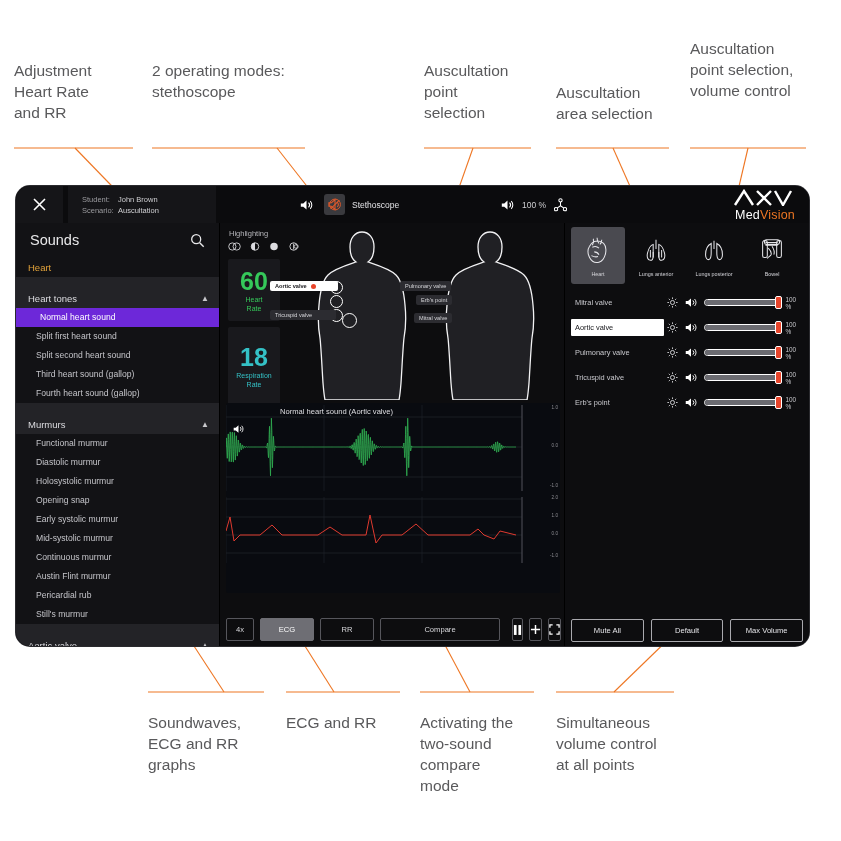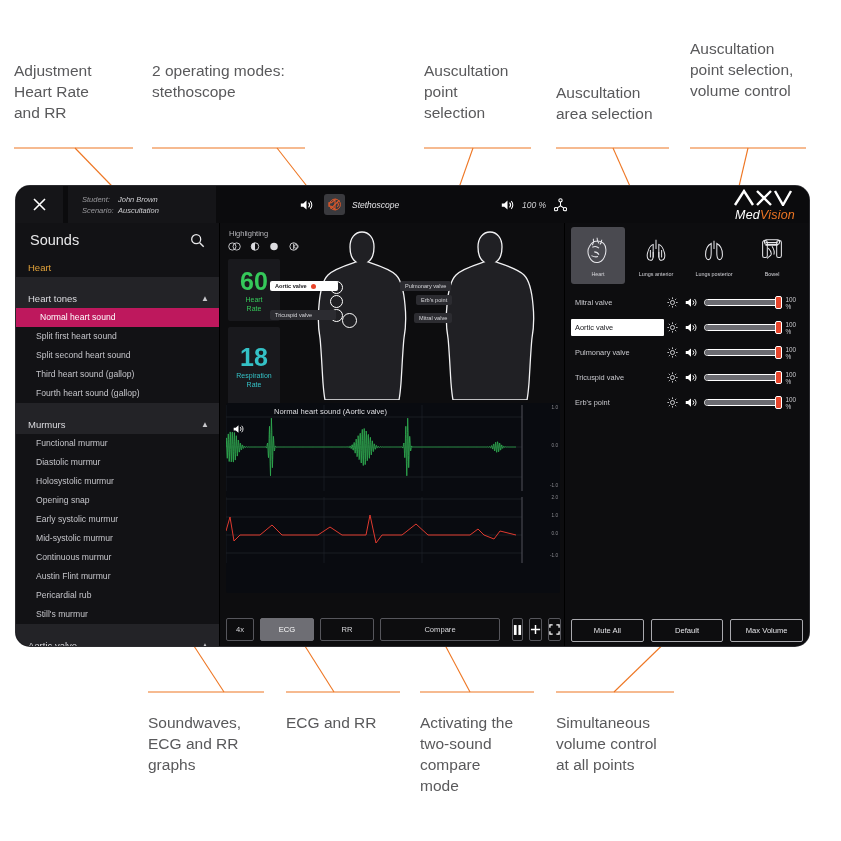--- a/index.html
+++ b/index.html
@@ -13,21 +13,21 @@
   .ann{position:absolute;color:#59595b;font-size:15.5px;line-height:21px;font-family:"Liberation Sans",sans-serif;}
   .leader{position:absolute;overflow:visible;pointer-events:none;}
   
   #app{
     position:absolute;left:16px;top:186px;width:793px;height:460px;
     background:#1b1b1f;border-radius:14px;overflow:hidden;
     box-shadow:0 0 0 1px #2a2a2e;
   }
   #app-inner{position:absolute;inset:0;background:#0d0d0f;border-radius:14px;}
   
-  .hdr{position:absolute;left:0;top:0;height:37px;width:100%;background:#0b0b0d;font-style:italic;}
+  .hdr{position:absolute;left:0;top:0;height:37px;width:100%;background:#0b0b0d;}
   .hdr-close{position:absolute;left:0;top:0;width:47px;height:37px;background:#151518;display:flex;align-items:center;justify-content:center;cursor:pointer;}
   .hdr-close svg{display:block;}
   .hdr-info{position:absolute;left:52px;top:0;height:37px;background:#151518;padding:0 14px;display:flex;flex-direction:column;justify-content:center;min-width:120px;}
   .hdr-row{font-size:7.5px;color:#cfcfd2;line-height:11px;white-space:nowrap;}
   .hdr-row .k{color:#9a9a9e;display:inline-block;width:36px;}
   .hdr-mid{position:absolute;left:280px;top:0;height:37px;display:flex;align-items:center;gap:7px;}
   .modebtn{width:21px;height:21px;border-radius:3px;display:flex;align-items:center;justify-content:center;cursor:pointer;}
   .modebtn.on{background:#3a3a3e;}
   .hdr-label{font-size:8.5px;color:#e2e2e5;}
   .hdr-vol{position:absolute;left:485px;top:0;height:37px;display:flex;align-items:center;gap:8px;}
@@ -41,39 +41,39 @@
   
   .sidebar{width:203px;background:#121215;border-right:1px solid #000;display:flex;flex-direction:column;}
   .sb-head{height:34px;display:flex;align-items:center;justify-content:space-between;padding:0 14px;}
   .sb-head .ttl{font-size:14.5px;color:#e8e8ea;}
   .sb-list{flex:1;overflow:hidden;}
   .grp-title{font-size:9.5px;color:#e0b14a;padding:5px 12px 4px 12px;}
   .grp-title.orange{color:#e0a13a;}
   .grp-hdr{display:flex;align-items:center;justify-content:space-between;background:#232327;padding:16px 10px 4px 12px;font-size:9.5px;color:#dcdce0;cursor:pointer;}
   .grp-hdr .chev{font-size:8px;color:#c8c8cc;}
   .snd{font-size:8.6px;color:#c5c5ca;padding:4px 10px 4px 20px;cursor:pointer;line-height:11px;}
-  .snd.sel{background:#be185d;color:#fff;padding-left:24px;}
+  .snd.sel{background:#6d28d9;color:#fff;padding-left:24px;}
   
   .mid{width:344px;background:#0d0d0f;position:relative;}
   .hl-label{position:absolute;left:9px;top:6px;font-size:7.5px;color:#b6b6bb;}
   .hl-icons{position:absolute;left:8px;top:19px;display:flex;gap:9px;align-items:center;}
   .vit{position:absolute;left:8px;width:52px;background:#19191d;border-radius:2px;display:flex;flex-direction:column;align-items:center;justify-content:center;}
   .vit.hr{top:36px;height:62px;}
   .vit.rr{top:104px;height:78px;}
   .vit .num{font-size:25px;font-weight:bold;line-height:26px;}
   .vit .cap{font-size:7px;line-height:9px;text-align:center;margin-top:1px;}
   .vit.hr .num,.vit.hr .cap{color:#35c85a;}
   .vit.rr .num,.vit.rr .cap{color:#34c1c6;}
   .bodies{position:absolute;left:62px;top:2px;width:280px;height:175px;}
   .pt-label{position:absolute;font-size:5.6px;color:#d6d6da;background:#2c2c31;border-radius:2px;padding:2px 5px;white-space:nowrap;}
   .pt-label.act{background:#fff;color:#16161a;font-weight:bold;}
   .pt-label .dot{display:inline-block;width:5px;height:5px;border-radius:50%;background:#e8442a;margin-left:4px;vertical-align:middle;}
   .pt-ring{position:absolute;border:1.2px solid #fff;border-radius:50%;background:transparent;}
   .graphs{position:absolute;left:6px;top:180px;right:4px;height:190px;background:#090b10;border-radius:2px;overflow:hidden;}
-  .g-title{position:absolute;left:9px;top:4px;font-size:7.6px;color:#dfdfe3;z-index:3;padding-left:39px;}
+  .g-title{position:absolute;left:15px;top:4px;font-size:7.6px;color:#dfdfe3;z-index:3;padding-left:39px;}
   .g-spk{position:absolute;left:7px;top:17px;z-index:3;}
   .gax{position:absolute;right:2px;font-size:4.6px;color:#8d8d93;}
   .btm{position:absolute;left:6px;bottom:6px;right:4px;height:21px;display:flex;align-items:center;gap:6px;}
   .btn{height:21px;border:1px solid #56565c;border-radius:2px;color:#d8d8dc;font-size:7.6px;display:flex;align-items:center;justify-content:center;cursor:pointer;background:transparent;}
   .btn.on{background:#6e6e74;border-color:#6e6e74;color:#fff;}
   .btn.sq{width:22px;}
   .btn.w34{width:26px;}
   .btn.w52{width:52px;}
   .btn.w118{width:118px;}
   

